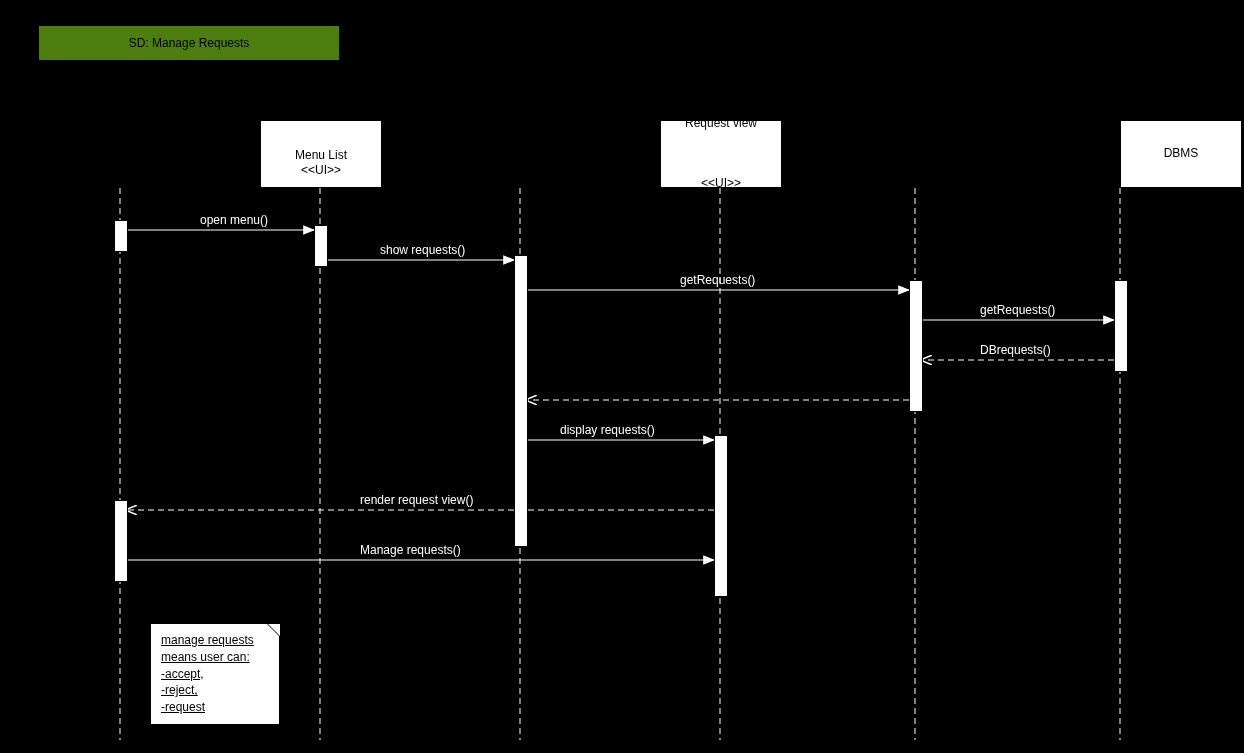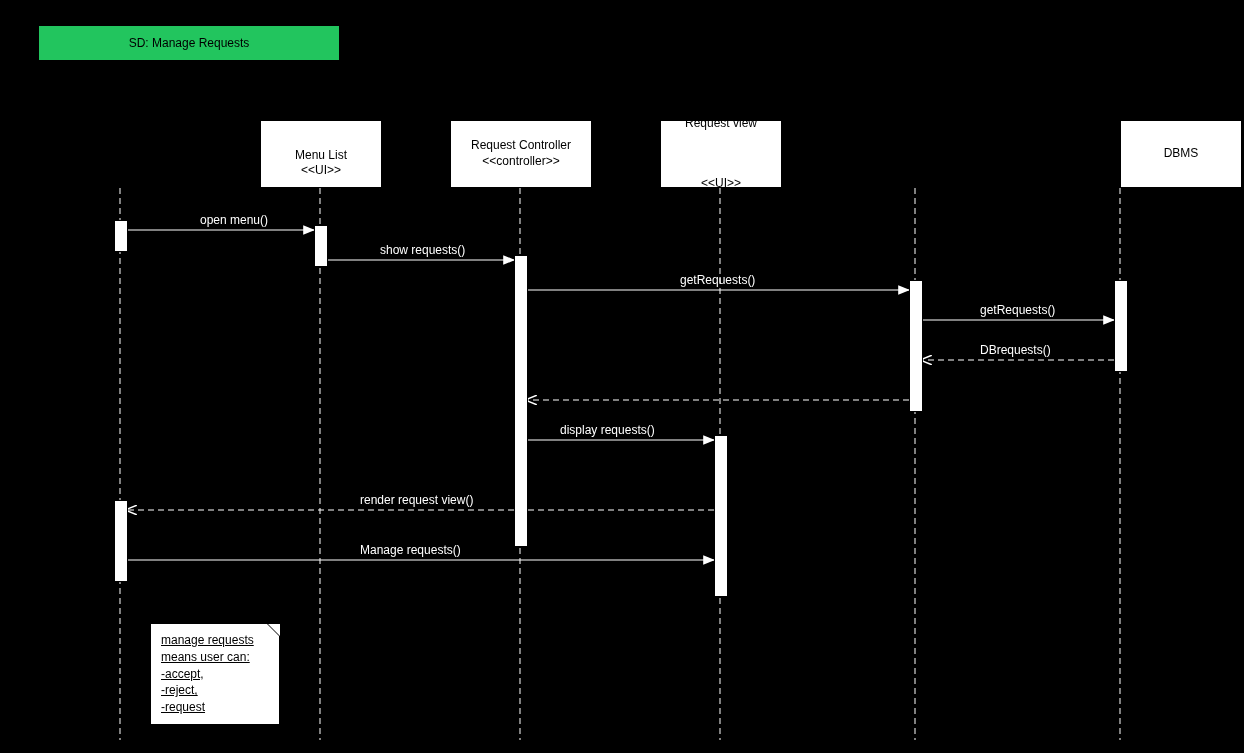--- a/index.html
+++ b/index.html
@@ -10,21 +10,21 @@
     font-size: 12px;
   }
   .canvas {
     position: relative;
     width: 1244px;
     height: 753px;
     background: #000;
   }
   .title-box {
     position: absolute;
-    background: #22c55e;
+    background: #4d7c0f;
     border: 1px solid #000;
     padding: 10px 20px;
     text-align: center;
   }
   .participant-box {
     position: absolute;
     background: #fff;
     border: 1px solid #000;
     text-align: center;
     padding: 8px 6px;
@@ -78,24 +78,20 @@
 
 <div class="canvas">
 
   <div class="title-box" style="left:38px; top:25px; width:260px;">
     <span>SD: Manage  Requests</span>
   </div>
 
   <div class="participant-box" style="left:260px; top:120px; width:108px; height:50px;justify-content:flex-end;">
     <div class="line">Menu List</div>
     <div class="line"> &lt;&lt;UI&gt;&gt;</div>
-  </div>
-  <div class="participant-box" style="left:450px; top:120px; width:128px; height:50px;">
-    <div class="line">Request  Controller</div>
-    <div class="line">&lt;&lt;controller&gt;&gt;</div>
   </div>
   <div class="participant-box" style="left:660px; top:120px; width:108px; height:50px;gap:44px;">
     <div class="line">Request  view</div>
     <div class="line"> &lt;&lt;UI&gt;&gt;</div>
   </div>
   <div class="participant-box" style="left:1120px; top:120px; width:108px; height:50px;">
     <div class="line">DBMS</div>
   </div>
 
   <svg width="1244" height="753">

